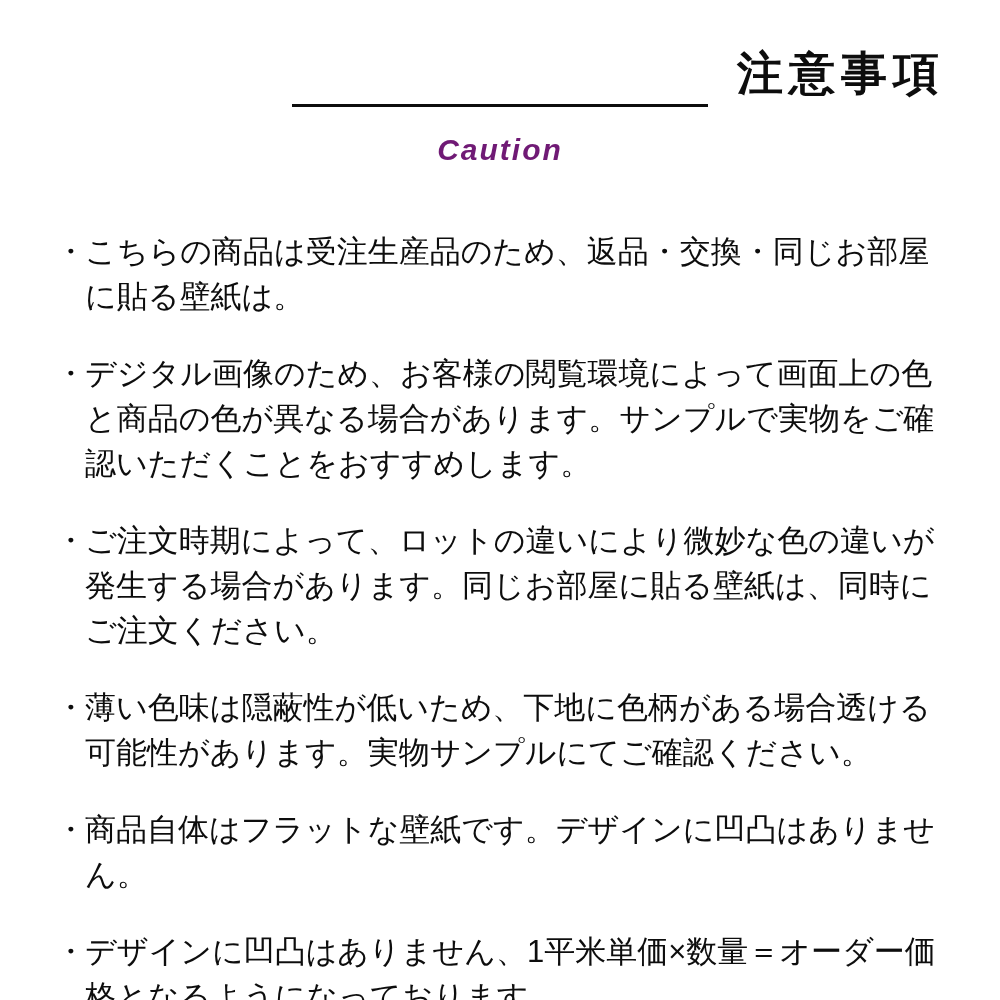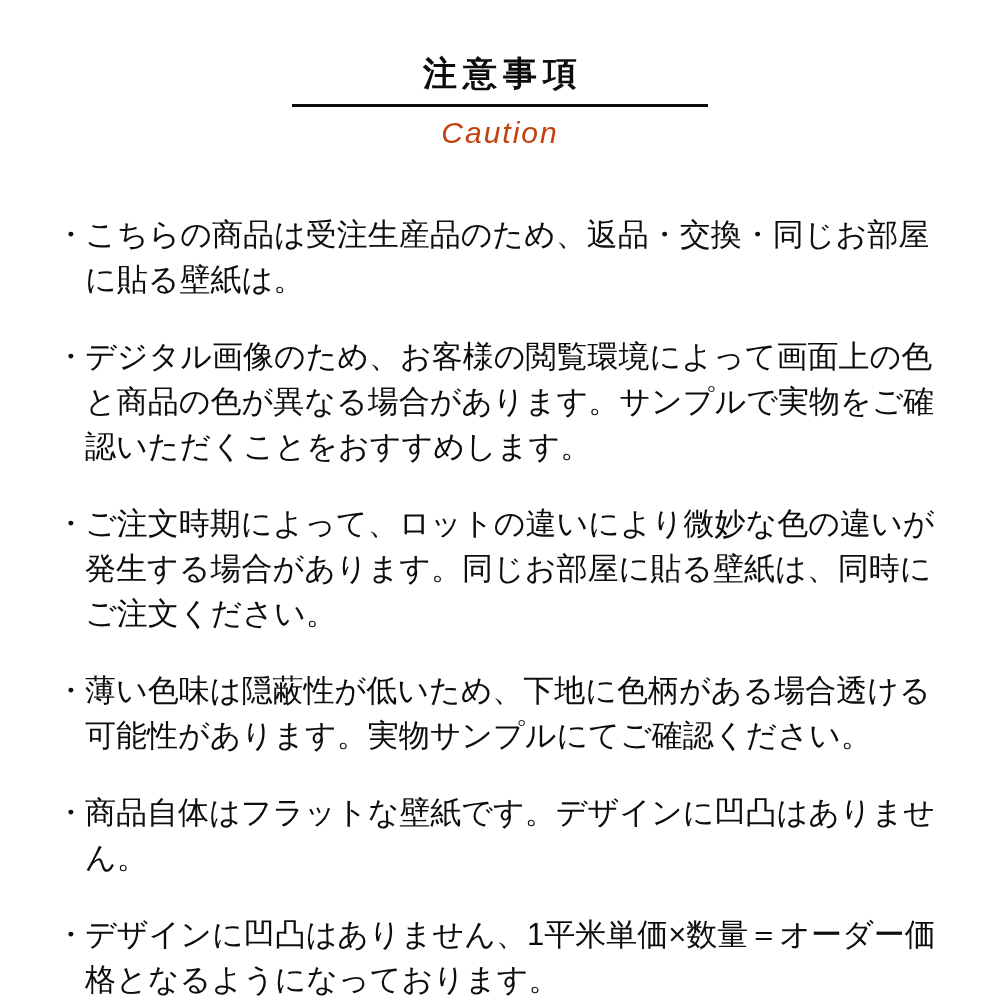--- a/index.html
+++ b/index.html
@@ -19,41 +19,42 @@
     width: 1000px;
     height: 1000px;
     padding: 52px 55px 0 55px;
     background: #ffffff;
   }
   .header {
     text-align: center;
   }
   .title-ja {
     margin: 0;
-    font-size: 34px;
+    font-size: 46px;
     line-height: 42px;
     font-weight: 700;
     letter-spacing: 6px;
     text-indent: 6px;
     color: #0d0d0d;
+    text-align: right;
   }
   .divider {
     width: 416px;
     height: 3px;
     background: #0d0d0d;
     margin: 10px auto 0 auto;
   }
   .title-en {
-    margin-top: 8px;
+    margin-top: 25px;
     font-size: 30px;
     line-height: 36px;
     font-style: italic;
-    font-weight: 400;
+    font-weight: 700;
     letter-spacing: 2px;
-    color: #c2410c;
+    color: #701a75;
   }
   .caution-list {
     list-style: none;
     margin: 61px 0 0 0;
     padding: 0;
   }
   .caution-list li {
     position: relative;
     padding-left: 30px;
     font-size: 31px;

